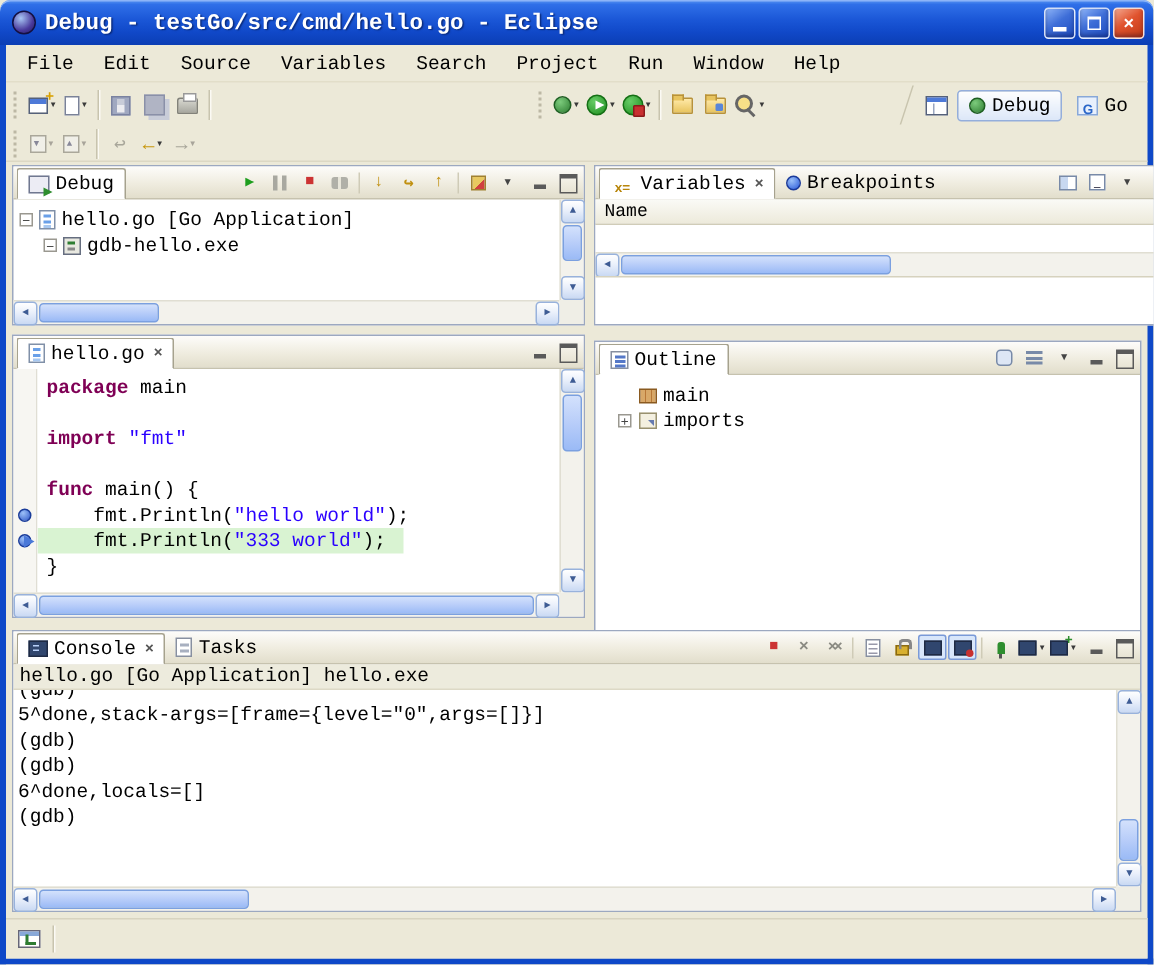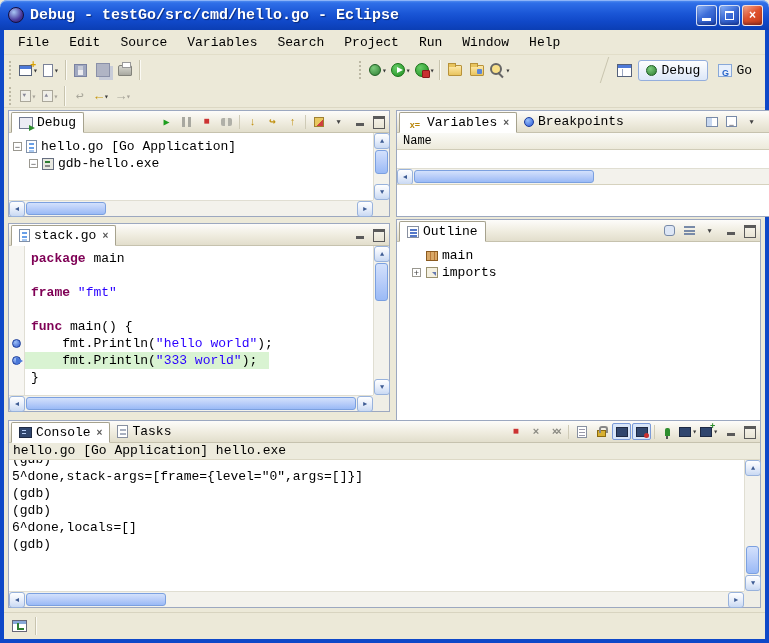--- a/index.html
+++ b/index.html
@@ -80,21 +80,21 @@
   .persp{margin-left:auto;display:flex;align-items:center;gap:3px;padding-right:4px;}
   .psep{width:1px;height:26px;background:#C8C4AE;transform:skewX(-18deg);margin-right:5px;}
   .pbtn{display:flex;align-items:center;gap:4px;padding:2px 7px;white-space:nowrap;}
   .pbtn.active{border:1px solid #94AEDC;border-radius:3px;background:linear-gradient(180deg,#FEFEFE,#DCE7F8);}
 
   
   .panel{position:absolute;background:#fff;border:1px solid #9CA8C0;}
   #debug-panel{left:4px;top:80px;width:382px;height:107px;}
   #vars-panel{left:392px;top:80px;width:407px;height:107px;}
   #editor-panel{left:4px;top:193px;width:382px;height:189px;}
-  #outline-panel{left:392px;top:189px;width:365px;height:238px;}
+  #outline-panel{left:392px;top:197px;width:365px;height:238px;}
   #console-panel{left:4px;top:390px;width:753px;height:188px;}
 
   .ptitle{height:22px;background:linear-gradient(180deg,#FDFCFA 0%,#EFECDF 55%,#E2DECC 100%);
     border-bottom:1px solid #C6C2AE;display:flex;align-items:stretch;padding:0 2px;position:relative;}
   .ptab{display:flex;align-items:center;gap:4px;padding:0 7px;white-space:nowrap;font-size:13px;}
   .ptab.active{background:#fff;border:1px solid #A6A28E;border-bottom:1px solid #fff;margin:1px 0 -1px;border-radius:2px 2px 0 0;position:relative;z-index:1;}
   .tclose{font:bold 10px/1 "Liberation Sans",sans-serif;color:#555;margin-left:2px;}
   .ptools{margin-left:auto;display:flex;align-items:center;gap:1px;padding-right:1px;}
   .vbtn{min-width:19px;height:17px;display:inline-flex;align-items:center;justify-content:center;gap:1px;padding:0 1px;}
   .vbtn.pressed{border:1px solid #7A9AD8;background:#D8E6FA;border-radius:2px;}
@@ -428,39 +428,39 @@
           <span class="sbtn dis" style="top:0;left:0">▲</span>
           <span class="sbtn dis" style="bottom:0;left:0">▼</span>
         </div>
       </div>
     </div>
 
     <div class="panel" id="editor-panel">
       <div class="ptitle">
         <div class="ptab active">
           <span class="ic ic-gofile"></span>
-          <span>stack.go</span>
+          <span>hello.go</span>
           <span class="tclose">×</span>
         </div>
         <div class="ptools">
           <span class="pminmax">
             <span class="pmin"></span>
             <span class="pmax"></span>
           </span>
         </div>
       </div>
       <div class="gutter">
         <span class="bpdot" style="top:93px"></span>
         <span class="bpdot" style="top:110px"></span>
         <span class="iparrow" style="top:111px"></span>
       </div>
       <div class="code">
         <div class="cl"><span class="kw">package</span><span> main</span></div>
         <div class="cl"></div>
-        <div class="cl"><span class="kw">frame</span><span> </span><span class="str">"fmt"</span></div>
+        <div class="cl"><span class="kw">import</span><span> </span><span class="str">"fmt"</span></div>
         <div class="cl"></div>
         <div class="cl"><span class="kw">func</span><span> main() {</span></div>
         <div class="cl"><span>    fmt.Println(</span><span class="str">"hello world"</span><span>);</span></div>
         <div class="cl hl"><span>    fmt.Println(</span><span class="str">"333 world"</span><span>);</span></div>
         <div class="cl"><span>}</span></div>
       </div>
       <div class="sbv" style="top:22px;right:0;bottom:16px">
         <span class="sbtn" style="top:0;left:0">▲</span>
         <span class="sthumb" style="top:17px;left:1px;right:1px;height:38px"></span>
         <span class="sbtn" style="bottom:0;left:0">▼</span>

